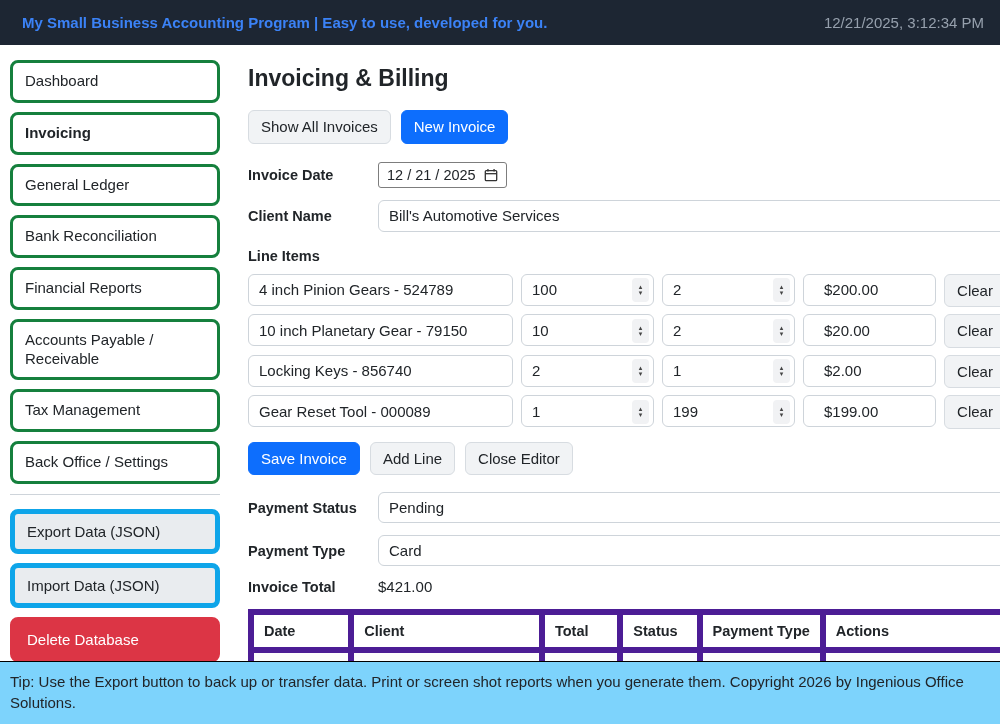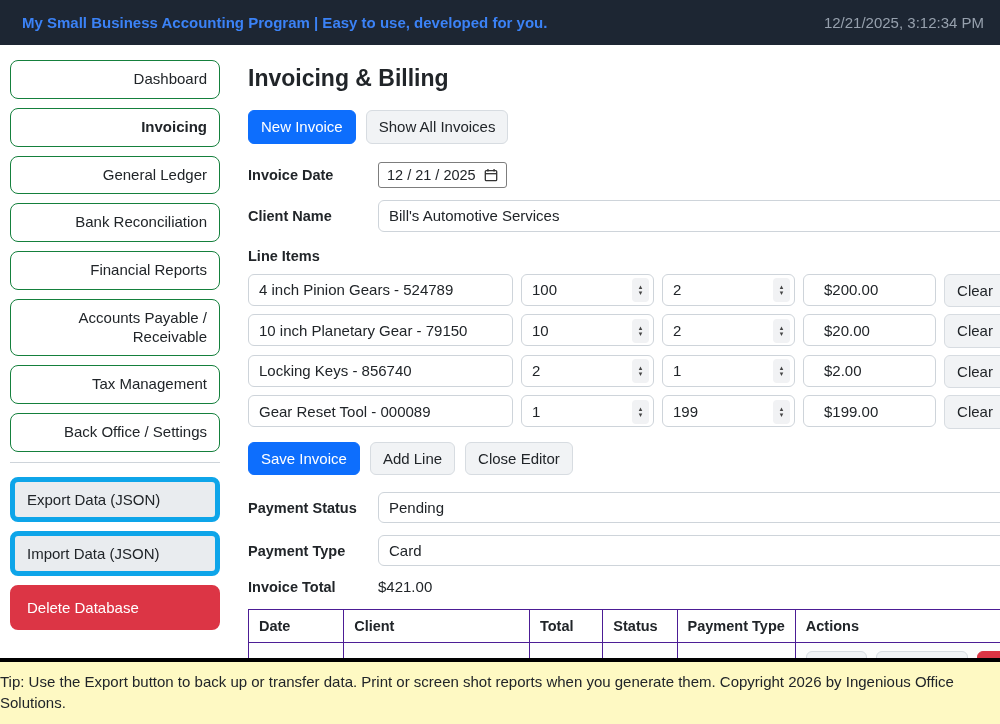--- a/index.html
+++ b/index.html
@@ -27,23 +27,23 @@
   .topbar .clock { color: #96a0ad; font-size: 15px; }
 
   
   .layout { flex: 1 1 auto; display: flex; overflow: hidden; }
 
   
   .sidebar { flex: 0 0 230px; padding: 15px 10px 0 10px; }
   .nav-btn {
     display: block;
     width: 100%;
-    text-align: right;
-    background: #fff;
-    border: 1px solid #15803d;
+    text-align: left;
+    background: #fff;
+    border: 3px solid #15803d;
     border-radius: 8px;
     padding: 9px 12px;
     font-family: inherit;
     font-size: 15px;
     color: #212529;
     margin-bottom: 9px;
     cursor: pointer;
     line-height: 1.25;
   }
   .nav-btn.active { font-weight: 700; }
@@ -171,45 +171,45 @@
   .total-row { margin: 2px 0 14px 0; }
   .total-row .value { font-size: 15px; }
 
   
   table.invoices {
     border-collapse: collapse;
     margin-top: 12px;
     font-size: 14.5px;
   }
   table.invoices th, table.invoices td {
-    border: 1px solid #4c1d95;
+    border: 6px solid #4c1d95;
     padding: 8px 10px;
     text-align: left;
     vertical-align: middle;
     white-space: nowrap;
   }
   table.invoices th { font-weight: 700; }
   table.invoices td { background: #fdfdfd; }
   table.invoices .col-date { width: 88px; }
   table.invoices .col-client { width: 177px; }
   table.invoices .col-total { width: 64px; }
   table.invoices .col-status { width: 69px; }
   table.invoices .col-ptype { width: 110px; }
   table.invoices .col-actions { width: 230px; }
   .actions-cell { display: flex; gap: 9px; }
   .actions-cell .btn { font-size: 14.5px; padding: 5px 12px; }
 
   
   .footer {
     flex: 0 0 auto;
-    border-top: 4px solid #000000;
-    padding: 9px 12px 10px 0;
+    border-top: 1px solid #000000;
+    padding: 9px 12px 10px 10px;
     font-size: 15px;
     line-height: 1.45;
-    background: #fef9c3;
+    background: #7dd3fc;
   }
 </style>
 </head>
 <body>
 
 <header class="topbar">
   <div class="app-title">My Small Business Accounting Program | Easy to use, developed for you.</div>
   <div class="clock">12/21/2025, 3:12:34 PM</div>
 </header>
 
@@ -227,22 +227,22 @@
     <hr class="sidebar-divider">
     <button class="util-btn">Export Data (JSON)</button>
     <button class="util-btn">Import Data (JSON)</button>
     <button class="util-btn danger">Delete Database</button>
   </aside>
 
   <main class="content">
     <h1 class="page-title">Invoicing &amp; Billing</h1>
 
     <div class="btn-row">
+      <button class="btn btn-ghost">Show All Invoices</button>
       <button class="btn btn-primary">New Invoice</button>
-      <button class="btn btn-ghost">Show All Invoices</button>
     </div>
 
     <div class="form-row">
       <div class="lbl">Invoice Date</div>
       <div class="ctrl">
         <div class="date-input">
           <span>12 / 21 / 2025</span>
           <span>
             <svg width="14" height="14" viewBox="0 0 16 16" fill="none" stroke="#333" stroke-width="1.5">
               <rect x="1.5" y="3" width="13" height="11.5" rx="1"></rect>

